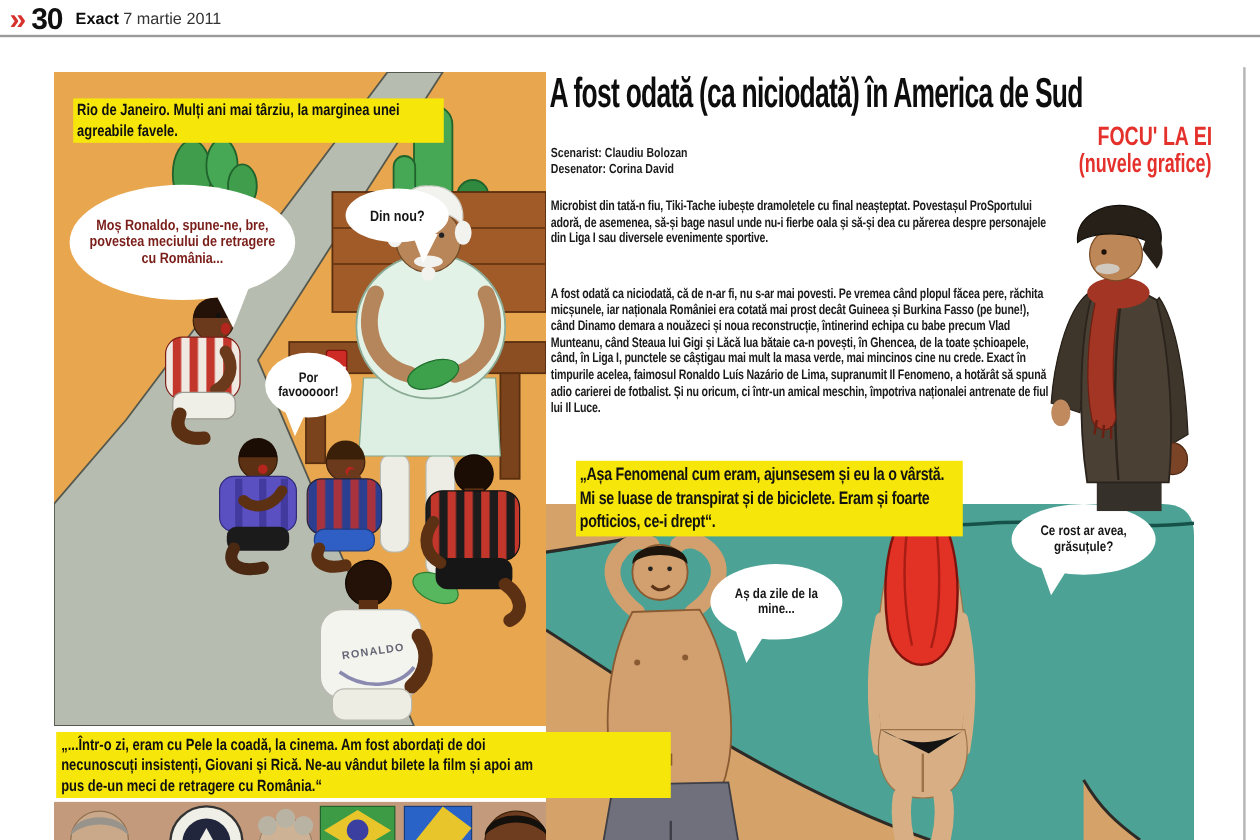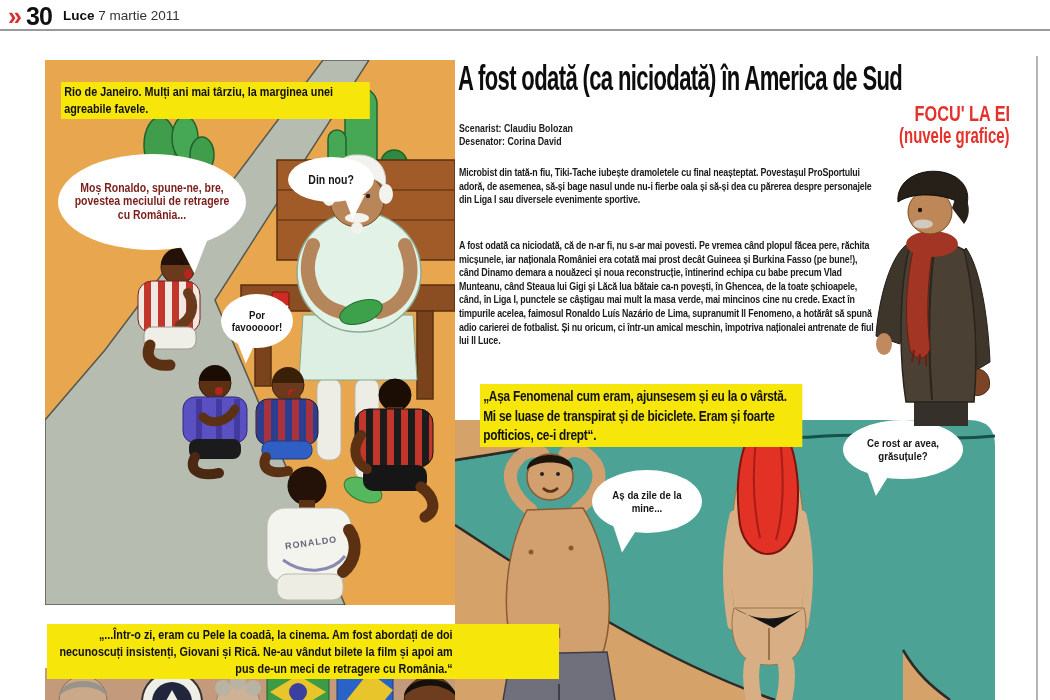--- a/index.html
+++ b/index.html
@@ -23,21 +23,21 @@
   #rubric2{top:123px;font-size:22px;transform:scaleX(0.68);}
   .credit{left:459px;font-size:11px;font-weight:700;color:#1b1b1b;white-space:nowrap;transform:scaleX(0.8);}
   .bodytext{left:459px;font-size:11.5px;line-height:13.6px;font-weight:700;color:#1b1b1b;width:542px;transform:scaleX(0.77);letter-spacing:-0.2px;}
   #quote{left:480px;top:384px;z-index:6;}
   #quote span{display:block;width:400px;background:#f6e60a;color:#111;font-size:15px;line-height:19.5px;font-weight:800;padding:2px 4px;transform:scaleX(0.79);transform-origin:0 0;letter-spacing:-0.3px;}
   
   #panel1{left:45px;top:60px;width:410px;height:545px;}
   .caption{background:#f6e60a;color:#101010;font-weight:800;}
   #cap1{left:16px;top:22px;width:302px;}
   #cap1 span{display:block;width:378px;transform:scaleX(0.8);transform-origin:0 0;font-size:13.5px;line-height:16.5px;background:#f6e60a;padding:2px 4px;font-weight:800;color:#101010;}
-  #cap2{left:47px;top:624px;z-index:4;text-align:right;}
+  #cap2{left:47px;top:610px;z-index:4;}
   #cap2 span{display:block;width:502px;transform:scaleX(0.8);transform-origin:0 0;font-size:13.5px;line-height:17px;background:#f6e60a;padding:2px 5px;font-weight:800;color:#101010;}
   .bubble{position:absolute;background:#fff;border-radius:50%;display:flex;align-items:center;justify-content:center;text-align:center;font-weight:800;z-index:3;}
   .bubble .bt{transform:scaleX(0.84);}
   .tail{position:absolute;width:0;height:0;}
   #bub-kids{left:13px;top:94px;width:188px;height:96px;color:#7a1e1a;font-size:12.5px;line-height:13.5px;}
   #bub-kids .tail{left:66%;bottom:-22px;border-left:8px solid transparent;border-right:24px solid transparent;border-top:34px solid #fff;transform:rotate(-14deg);}
   #bub-dinnou{left:243px;top:97px;width:86px;height:45px;color:#161616;font-size:12.5px;}
   #bub-dinnou .tail{right:14%;bottom:-16px;border-left:18px solid transparent;border-right:6px solid transparent;border-top:26px solid #fff;transform:rotate(14deg);}
   #bub-por{left:176px;top:234px;width:72px;height:54px;color:#161616;font-size:11.5px;line-height:12.5px;justify-content:flex-end;}
   #bub-por .tail{left:24%;bottom:-15px;border-left:6px solid transparent;border-right:16px solid transparent;border-top:25px solid #fff;transform:rotate(-8deg);}
@@ -52,21 +52,21 @@
   
   #strip{left:45px;top:668px;width:410px;height:32px;overflow:hidden;}
 </style>
 </head>
 <body>
 
 <div id="page">
 
   <span class="abs" id="pg-marker">»</span>
   <span class="abs" id="pg-num">30</span>
-  <span class="abs" id="pg-date"><b>Luce</b> <span>7 martie 2011</span></span>
+  <span class="abs" id="pg-date"><b>Exact</b> <span>7 martie 2011</span></span>
   <div class="abs" id="hdr-rule"></div>
   <div class="abs" id="edge-rule"></div>
 
   <div class="abs" id="panel1">
     <svg width="410" height="545" viewBox="0 0 410 545">
       <defs>
         <pattern id="rw" width="14" height="10" patternUnits="userSpaceOnUse">
           <rect width="14" height="10" fill="#efe9e2"></rect>
             <rect width="7" height="10" fill="#c3362b"></rect>
         </pattern>

